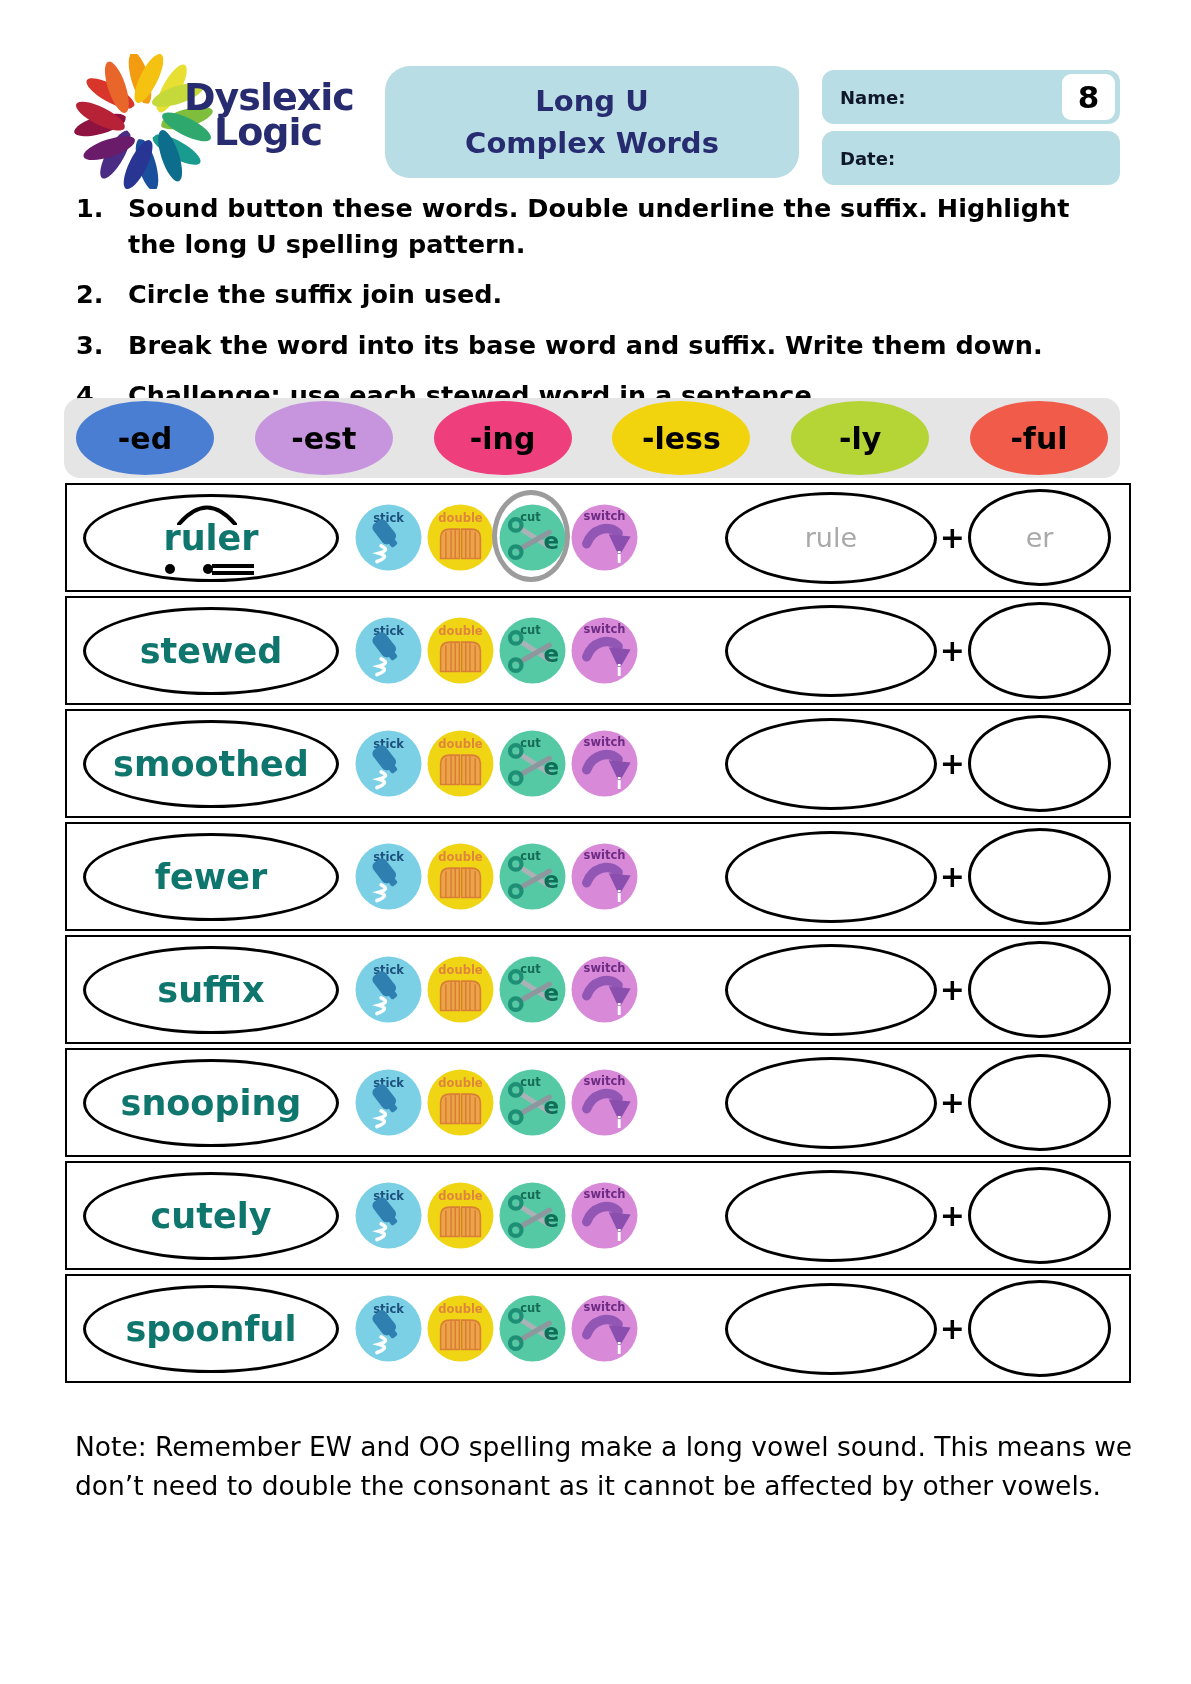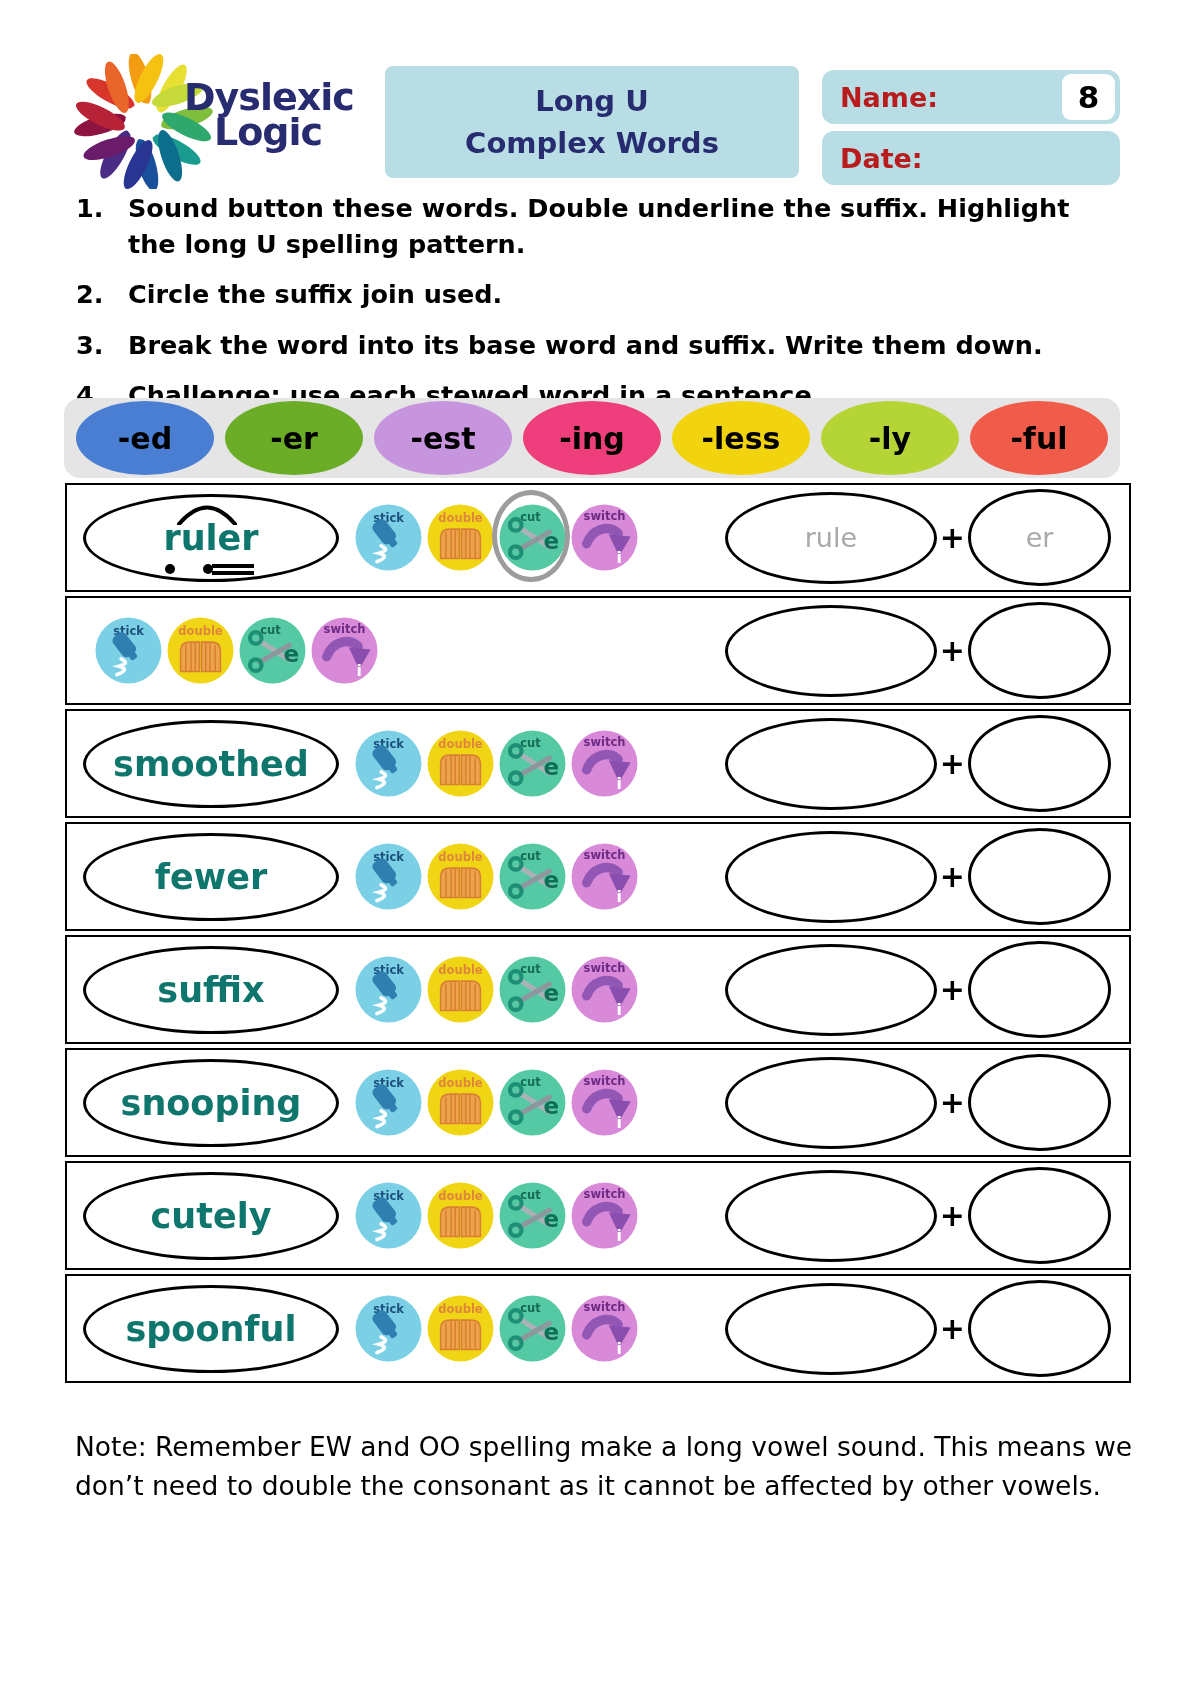--- a/index.html
+++ b/index.html
@@ -7,28 +7,28 @@
         font-family:"DejaVu Sans",sans-serif;overflow:hidden;}
 
   
   .logo{position:absolute;left:56px;top:56px;width:300px;height:130px;}
   .logo-flower{position:absolute;left:0;top:-2px;width:175px;height:135px;}
   .logo-text{position:absolute;left:128px;top:24px;font-size:38px;font-weight:bold;
              color:#272b70;line-height:0.92;letter-spacing:-1px;}
   .logo-text .l2{margin-left:30px;display:block;}
 
   .title-box{position:absolute;left:385px;top:66px;width:414px;height:112px;background:#b9dde4;
-             border-radius:8px;display:flex;flex-direction:column;justify-content:center;
+             border-radius:25px;display:flex;flex-direction:column;justify-content:center;
              text-align:center;color:#272b70;font-weight:bold;font-size:29px;gap:8px;}
 
   .name-box,.date-box{position:absolute;left:822px;width:298px;height:54px;background:#b9dde4;
              border-radius:12px;display:flex;align-items:center;}
   .name-box{top:70px;}
   .date-box{top:131px;}
-  .nd-label{margin-left:18px;font-size:27px;font-weight:bold;color:#b91c1c;text-align:center;}
+  .nd-label{margin-left:18px;font-size:18px;font-weight:bold;color:#0f172a;text-align:center;}
   .page-num{position:absolute;right:5px;top:4px;width:53px;height:46px;background:#ffffff;
             border-radius:9px;display:flex;align-items:center;justify-content:center;
             font-size:31px;font-weight:bold;color:#000;}
 
   
   .instructions{position:absolute;left:76px;top:190px;width:1030px;}
   .inst{display:flex;margin-bottom:14px;font-size:25.5px;font-weight:bold;color:#000;line-height:1.42;}
   .inst .num{width:52px;flex:0 0 52px;}
   .inst .txt{width:950px;}
 
@@ -139,21 +139,20 @@
         <span class="txt">Break the word into its base word and suffix. Write them down.</span>
       </div>
       <div class="inst">
         <span class="num">4.</span>
         <span class="txt">Challenge: use each stewed word in a sentence.</span>
       </div>
     </div>
 
   <div class="suffix-band" id="suffix-band" style="background: #e5e5e5;">
       <div class="suffix-oval" style="background: rgb(74, 126, 210);">-ed</div>
-      <div class="suffix-oval" style="background: rgb(108, 173, 40);">-er</div>
       <div class="suffix-oval" style="background: rgb(199, 149, 221);">-est</div>
       <div class="suffix-oval" style="background: rgb(238, 62, 124);">-ing</div>
       <div class="suffix-oval" style="background: rgb(242, 212, 14);">-less</div>
       <div class="suffix-oval" style="background: rgb(181, 212, 53);">-ly</div>
       <div class="suffix-oval" style="background: rgb(241, 91, 73);">-ful</div>
     </div>
 
   <div class="word-table" id="word-table">
       <div class="row annotated">
     <div class="word-oval">
@@ -222,20 +221,29 @@
 
     <div class="oval-large">
       <span class="ans ans-base">rule</span>
     </div>
     <div class="plus">+</div>
     <div class="oval-small">
       <span class="ans ans-suffix">er</span>
     </div>
   </div>
       <div class="row">
+    <div class="word-oval">
+      <span class="word-wrap">
+        <span class="word">stewed</span>
+        
+        
+        
+        
+      </span>
+    </div>
 
     <div class="icons">
       <div class="icon ic-stick">
         <svg viewBox="0 0 64 64">
           <circle cx="32" cy="32" r="31.5" fill="#7bd0e6"></circle>
           <text class="ic-label" x="32" y="17" text-anchor="middle" fill="#1c4f7c">stick</text>
           <g transform="rotate(-38 30 30)">
             <rect x="23" y="14" width="15" height="24" rx="5" fill="#2f7fb0"></rect>
             <rect x="27" y="36" width="7" height="7" rx="2" fill="#2f7fb0"></rect>
           </g>

